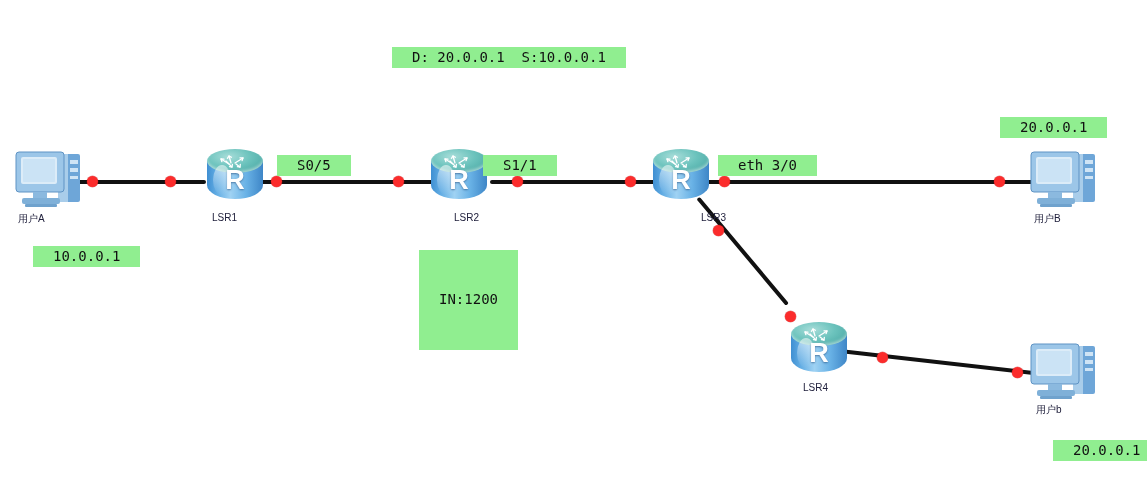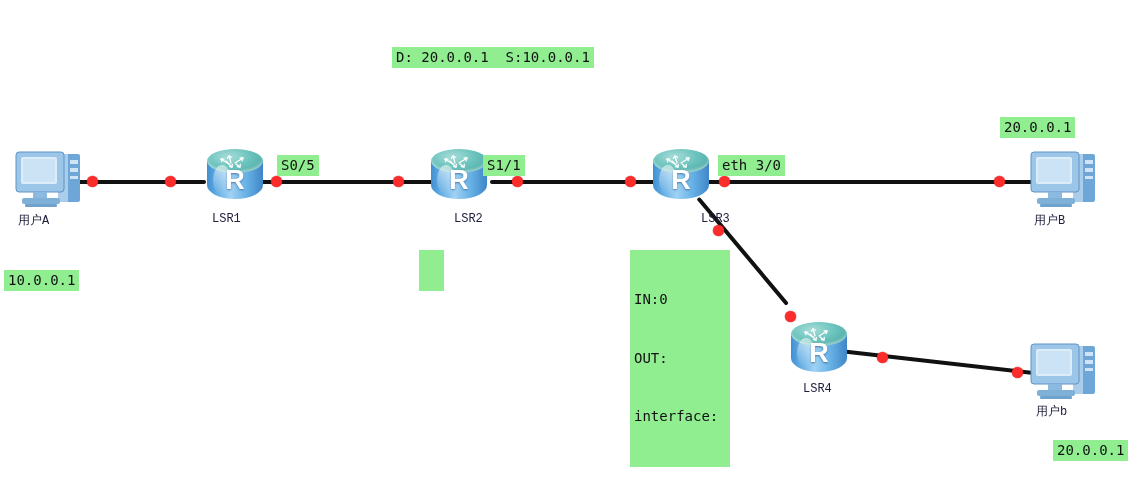--- a/index.html
+++ b/index.html
@@ -20,30 +20,30 @@
   .router .top{position:absolute;left:4px;top:2px;width:56px;height:24px;border-radius:50%;
        background:radial-gradient(ellipse at 38% 32%,#a7ddd9 0%,#6cc3bd 45%,#3f9f9c 100%);}
   .router .rim{position:absolute;left:4px;top:2px;width:56px;height:24px;border-radius:50%;
        box-shadow:inset 0 -2px 3px rgba(255,255,255,.45);}
   .router .gloss{position:absolute;left:10px;top:18px;width:18px;height:30px;border-radius:50%;
        background:linear-gradient(to bottom,rgba(255,255,255,.55),rgba(255,255,255,0));}
   .router .r{position:absolute;left:0;top:20px;width:64px;text-align:center;
        font-size:27px;line-height:27px;font-weight:700;color:#ffffff;
        text-shadow:0 1px 2px rgba(20,60,110,.55);font-family:"Liberation Sans",sans-serif;}
   .router svg.arrows{position:absolute;left:12px;top:4px;}
-  .node-label{position:absolute;font-size:12px;color:#20203c;white-space:nowrap;
-       font-family:Liberation Mono, monospace;}
+  .node-label{position:absolute;font-size:10px;color:#20203c;white-space:nowrap;
+       font-family:Liberation Sans, sans-serif;}
 
   
   .pc{position:absolute;width:78px;height:64px;}
 
   
   .tag{position:absolute;background:#90ee90;color:#111;
        font-family:"DejaVu Sans Mono","Liberation Mono",monospace;
-       font-size:14px;line-height:19px;white-space:pre;padding:1px 4px;}
+       font-size:14px;line-height:19px;white-space:pre;padding:1px 20px;}
   .tag.block{line-height:19.5px;}
 </style>
 </head>
 <body>
 
 <div id="canvas">
 
   <div class="tag" style="left:392px;top:47px;">D: 20.0.0.1  S:10.0.0.1</div>
 
   <div class="link" style="left:72px;top:180px;width:134px;"></div>
@@ -81,21 +81,21 @@
       <rect x="6" y="4" width="48" height="40" rx="3" fill="#9cc6e8"></rect>
       <rect x="6" y="4" width="48" height="40" rx="3" fill="none" stroke="#5e93c4" stroke-width="1"></rect>
       <rect x="11" y="9" width="36" height="27" rx="2" fill="#dcecf8"></rect>
       <rect x="13" y="11" width="32" height="23" rx="1" fill="#cbe3f5"></rect>
       <rect x="23" y="44" width="14" height="7" fill="#8bb9df"></rect>
       <rect x="12" y="50" width="38" height="6" rx="2" fill="#7fb0d8"></rect>
       <rect x="15" y="56" width="32" height="3" rx="1" fill="#6fa2cd"></rect>
     </svg>
   </div>
   <div class="node-label" style="left:18px;top:212px;">用户A</div>
-  <div class="tag" style="left:4px;top:246px;margin-top:24px;">10.0.0.1</div>
+  <div class="tag" style="left:33px;top:246px;">10.0.0.1</div>
 
   <div class="router" style="left:203px;top:147px;">
     <div class="body"></div>
     <div class="top"></div>
     <div class="rim"></div>
     <svg class="arrows" width="40" height="20" viewBox="0 0 40 20">
       <g fill="#ffffff" stroke="#ffffff" stroke-width="1.3" stroke-linecap="round">
         <path d="M14 13 L6 8"></path>
           <path d="M6 8 l3 0.2 M6 8 l0.9 2.7"></path>
         <path d="M20 12 L28 7"></path>
@@ -132,20 +132,21 @@
           <path d="M17 16 l-2.5 -0.4 M17 16 l0.4 -2.5"></path>
       </g>
     </svg>
     <div class="gloss"></div>
     <div class="r">R</div>
   </div>
   <div class="node-label" style="left:436px;top:212px;margin-left:18px;">LSR2</div>
   <div class="tag" style="left:483px;top:155px;">S1/1</div>
 
   <div class="tag block" style="left:419px;top:250px;">
+    <div>IN:1200</div>
   </div>
 
   <div class="router" style="left:649px;top:147px;">
     <div class="body"></div>
     <div class="top"></div>
     <div class="rim"></div>
     <svg class="arrows" width="40" height="20" viewBox="0 0 40 20">
       <g fill="#ffffff" stroke="#ffffff" stroke-width="1.3" stroke-linecap="round">
         <path d="M14 13 L6 8"></path>
           <path d="M6 8 l3 0.2 M6 8 l0.9 2.7"></path>
@@ -158,25 +159,20 @@
         <path d="M11 10 L17 16"></path>
           <path d="M17 16 l-2.5 -0.4 M17 16 l0.4 -2.5"></path>
       </g>
     </svg>
     <div class="gloss"></div>
     <div class="r">R</div>
   </div>
   <div class="node-label" style="left:658px;top:212px;margin-left:43px;">LSR3</div>
   <div class="tag" style="left:718px;top:155px;">eth 3/0</div>
 
-  <div class="tag block" style="left:630px;top:250px;min-width:92px;">
-    <div>IN:0</div>
-    <div>OUT:</div>
-    <div>interface:</div>
-  </div>
 
   <div class="router" style="left:787px;top:320px;">
     <div class="body"></div>
     <div class="top"></div>
     <div class="rim"></div>
     <svg class="arrows" width="40" height="20" viewBox="0 0 40 20">
       <g fill="#ffffff" stroke="#ffffff" stroke-width="1.3" stroke-linecap="round">
         <path d="M14 13 L6 8"></path>
           <path d="M6 8 l3 0.2 M6 8 l0.9 2.7"></path>
         <path d="M20 12 L28 7"></path>

